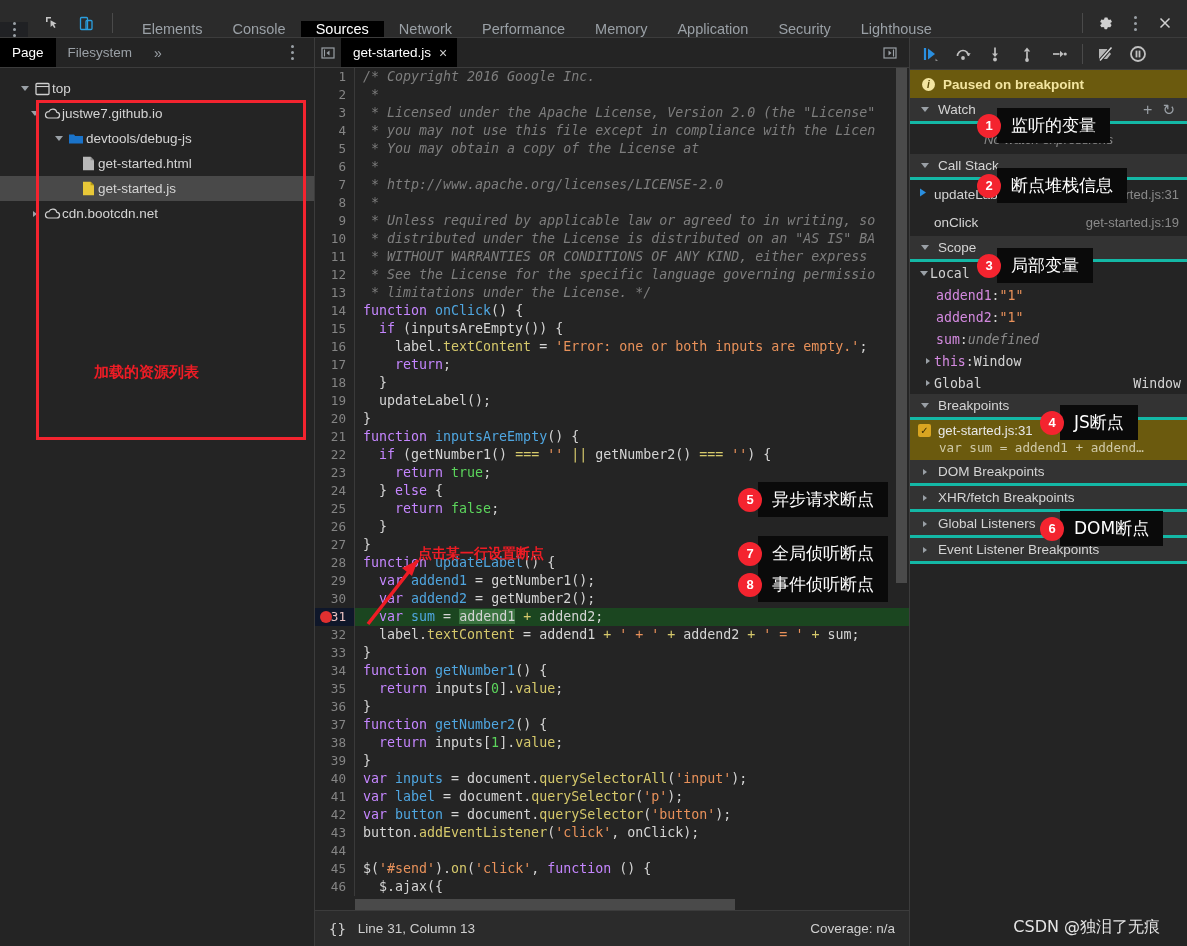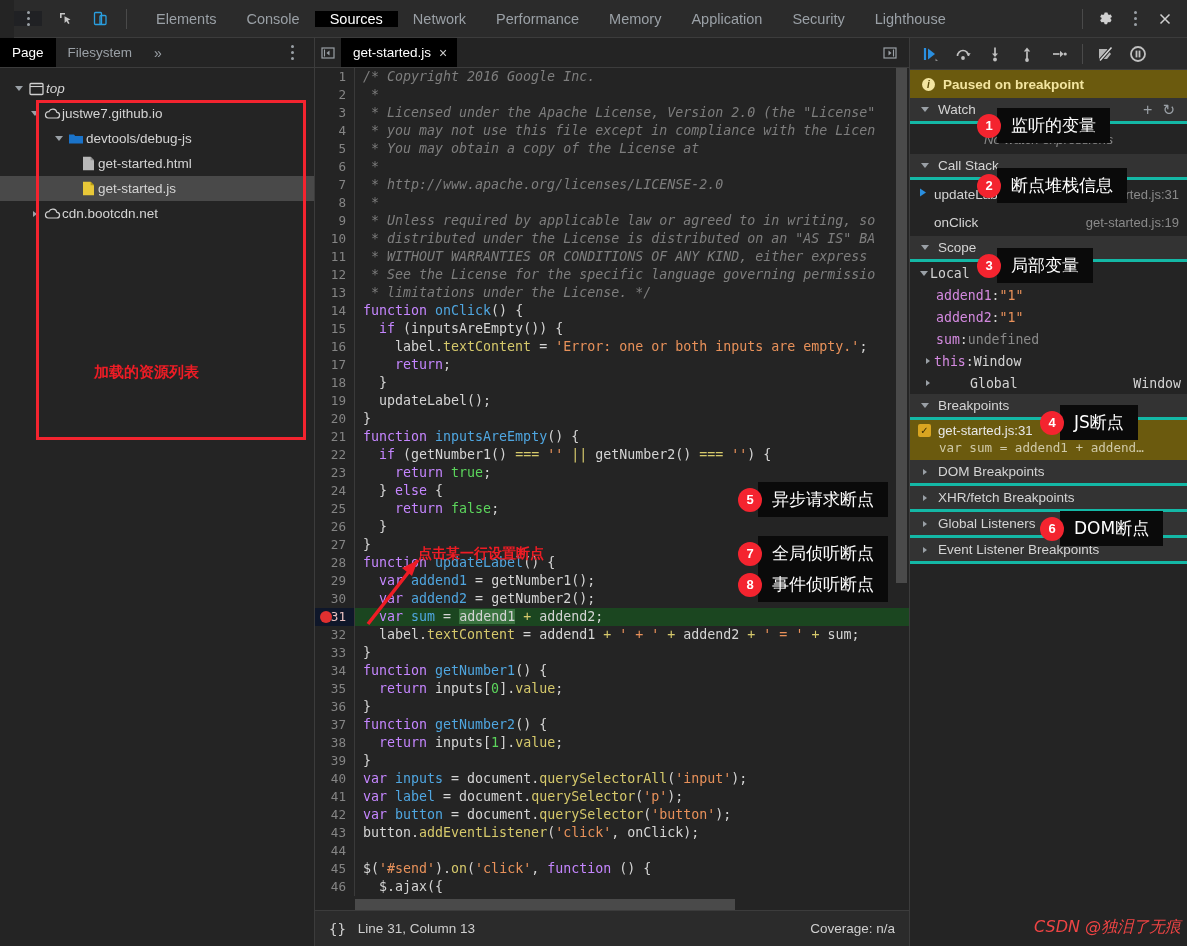--- a/index.html
+++ b/index.html
@@ -4,21 +4,21 @@
 <style>
   html,body{margin:0;padding:0;background:#202124;}
   body{width:1187px;height:946px;overflow:hidden;
        font-family:"Liberation Sans","DejaVu Sans",sans-serif;
        -webkit-font-smoothing:antialiased;}
   *{box-sizing:border-box;}
 
   .app{position:relative;width:1187px;height:946px;background:#242424;display:flex;flex-direction:column;}
 
   
-  .topbar{height:38px;background:#2b2b2b;display:flex;align-items:center;border-bottom:1px solid #3c3c3c;flex:0 0 38px;margin-left:14px;}
+  .topbar{height:38px;background:#2b2b2b;display:flex;align-items:flex-end;border-bottom:1px solid #3c3c3c;flex:0 0 38px;}
   .tb-dots{width:28px;display:flex;align-items:center;justify-content:center;background:#202124;}
   .dots-v{display:flex;flex-direction:column;gap:3px;}
   .dots-v i{width:3px;height:3px;border-radius:50%;background:#9aa0a6;display:block;}
   .tb-icons{display:flex;align-items:center;gap:6px;padding:0 8px 0 10px;}
   .ic-btn{width:28px;height:28px;display:flex;align-items:center;justify-content:center;cursor:pointer;}
   .sep-v{width:1px;height:20px;background:#4a4a4a;align-self:center;margin:0 6px;}
   .tabs{display:flex;align-items:stretch;flex:1;}
   .tab{display:flex;align-items:center;padding:0 15px;font-size:14.5px;color:#9aa0a6;cursor:pointer;white-space:nowrap;}
   .tab.active{background:#000;color:#fff;}
   .tb-right{display:flex;align-items:center;gap:2px;padding-right:8px;}
@@ -102,21 +102,21 @@
 
   .cs-row{height:28px;display:flex;align-items:center;padding:0 8px;font-size:13.5px;color:#d4d4d4;cursor:pointer;}
   .cs-row .arrow{width:16px;color:#4a9ef0;font-size:12px;}
   .cs-row .loc{margin-left:auto;color:#8a8a8a;font-size:13px;}
 
   .scope-row{height:22px;display:flex;align-items:center;padding-left:8px;font-size:13.2px;
              font-family:"DejaVu Sans Mono","Liberation Mono",monospace;color:#d4d4d4;cursor:pointer;}
   .scope-row .tw{width:12px;flex:0 0 12px;display:flex;align-items:center;}
   .sv-name{color:#d48ae0;}
   .sv-str{color:#e8915a;}
-  .sv-undef{color:#8a8a8a;}
+  .sv-undef{color:#8a8a8a;font-style:italic;}
   .sv-plain{color:#d4d4d4;}
   .sv-right{margin-left:auto;color:#d4d4d4;padding-right:6px;}
 
   .bp-item{background:#6b5a0e;padding:3px 6px 5px 8px;cursor:pointer;}
   .bp-top{display:flex;align-items:center;gap:7px;}
   .cbx{width:13px;height:13px;background:#d9a521;border-radius:2px;display:flex;align-items:center;justify-content:center;
        color:#3a2c00;font-size:10px;font-weight:bold;flex:0 0 13px;}
   .bp-file{color:#e8e8e8;font-size:13.2px;}
   .bp-code{color:#cfc9a8;font-size:12.6px;font-family:"DejaVu Sans Mono","Liberation Mono",monospace;
            padding-left:21px;margin-top:2px;white-space:nowrap;overflow:hidden;}
@@ -127,22 +127,22 @@
          display:flex;align-items:center;justify-content:center;font-family:"Liberation Sans",sans-serif;flex:0 0 24px;z-index:2;}
   .bubble{background:#0a0a0a;color:#fff;font-size:17px;padding:6px 14px;white-space:nowrap;margin-left:-4px;
           font-family:"DejaVu Sans",sans-serif;position:relative;}
   .bubble:before{content:"";position:absolute;left:-7px;top:50%;transform:translateY(-50%);
           border-top:8px solid transparent;border-bottom:8px solid transparent;border-right:8px solid #0a0a0a;}
 
   .red-ann{position:absolute;color:#ee1c25;font-size:14px;font-weight:bold;z-index:25;
            font-family:"DejaVu Sans",sans-serif;white-space:nowrap;}
   .arrow-svg{position:absolute;z-index:24;pointer-events:none;}
 
-  .watermark{position:absolute;right:6px;bottom:8px;color:#ef4444;font-size:16px;z-index:40;
-             font-family:"DejaVu Sans",sans-serif;font-style:italic;}
+  .watermark{position:absolute;right:27px;bottom:8px;color:#e5e5e5;font-size:16px;z-index:40;
+             font-family:"DejaVu Sans",sans-serif;}
 </style>
 </head>
 <body>
 
 <div class="app">
 
   <div class="topbar">
     <div class="tb-dots">
       <span class="dots-v">
           <i></i>
@@ -210,21 +210,21 @@
           <div class="ic-btn">
             <span class="dots-v">
                 <i></i>
                 <i></i>
                 <i></i>
               </span>
           </div>
         </div>
       </div>
       <div class="tree" id="file-tree">
-          <div class="trow" style="padding-left: 12px; font-style: italic;">
+          <div class="trow" style="padding-left: 18px;">
             <span class="tw">
               <span class="caret open"></span>
             </span>
             <span class="tico">
               <svg width="15" height="14" viewBox="0 0 15 14">
                 <rect x="1" y="1.5" width="13" height="11" rx="1" fill="none" stroke="#d0d0d0" stroke-width="1.3"></rect>
                 <path d="M1 4.5h13" stroke="#d0d0d0" stroke-width="1.1"></path>
               </svg>
             </span>
             <span>top</span>
@@ -630,21 +630,21 @@
             <span class="sv-undef">undefined</span>
           </div>
           <div class="scope-row" style="padding-left: 12px;">
             <span class="tw">
               <span class="caret"></span>
             </span>
             <span class="sv-name">this</span>
             <span class="sv-plain">: </span>
             <span class="sv-plain">Window</span>
           </div>
-          <div class="scope-row" style="padding-left: 12px; gap: 36px;">
+          <div class="scope-row" style="padding-left: 12px;">
             <span class="tw">
               <span class="caret"></span>
             </span>
             <span>Global</span>
             <span class="sv-right">Window</span>
           </div>
         </div>
 
       <div class="sec-head">
         <span class="tw">

